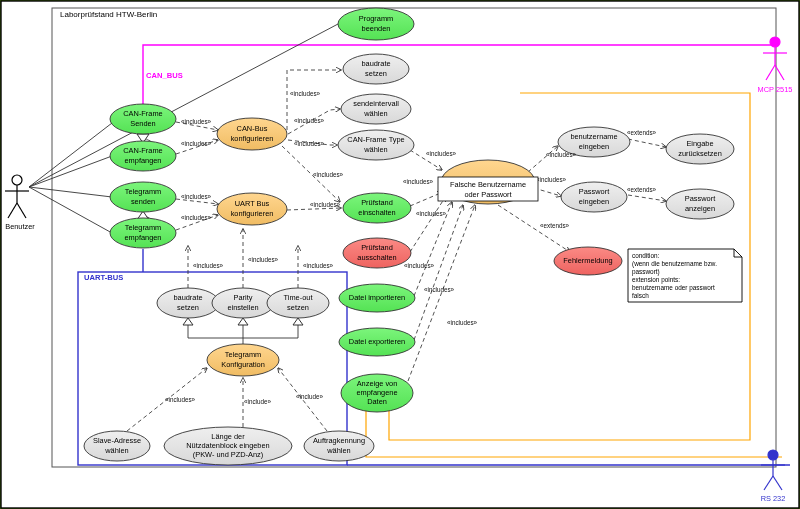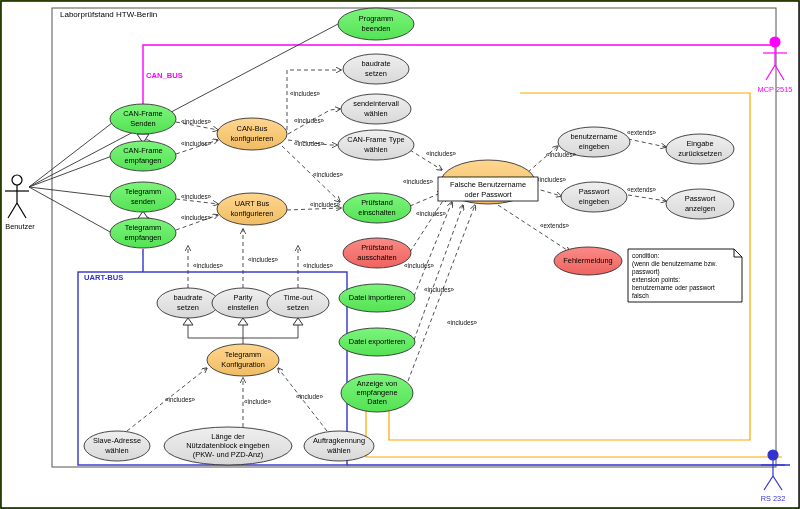--- a/index.html
+++ b/index.html
@@ -1,17 +1,17 @@
 <!DOCTYPE html>
 <html><head>
 <meta charset="utf-8">
 <style>
   html,body{margin:0;padding:0;background:#ffffff;}
   body{width:800px;height:509px;overflow:hidden;font-family:"Liberation Sans",sans-serif;}
-  #stage{position:relative;width:800px;height:509px;background:#84cc16;}
+  #stage{position:relative;width:800px;height:509px;background:#4d7c0f;}
   svg#canvas{position:absolute;left:0;top:0;width:800px;height:509px;}
   .uc-label{font-size:7.4px;fill:#000;text-anchor:middle;dominant-baseline:middle;font-family:"Liberation Sans",sans-serif;}
   .inc-label{font-size:6.3px;fill:#111;font-family:"Liberation Sans",sans-serif;}
   .actor-label{font-size:7.4px;text-anchor:middle;font-family:"Liberation Sans",sans-serif;}
   .sys-title{font-size:8px;fill:#000;font-family:"Liberation Sans",sans-serif;}
   .note-text{font-size:6.4px;fill:#000;font-family:"Liberation Sans",sans-serif;}
   .bus-label{font-size:7.6px;font-weight:bold;font-family:"Liberation Sans",sans-serif;}
 </style>
 </head>
 <body>

